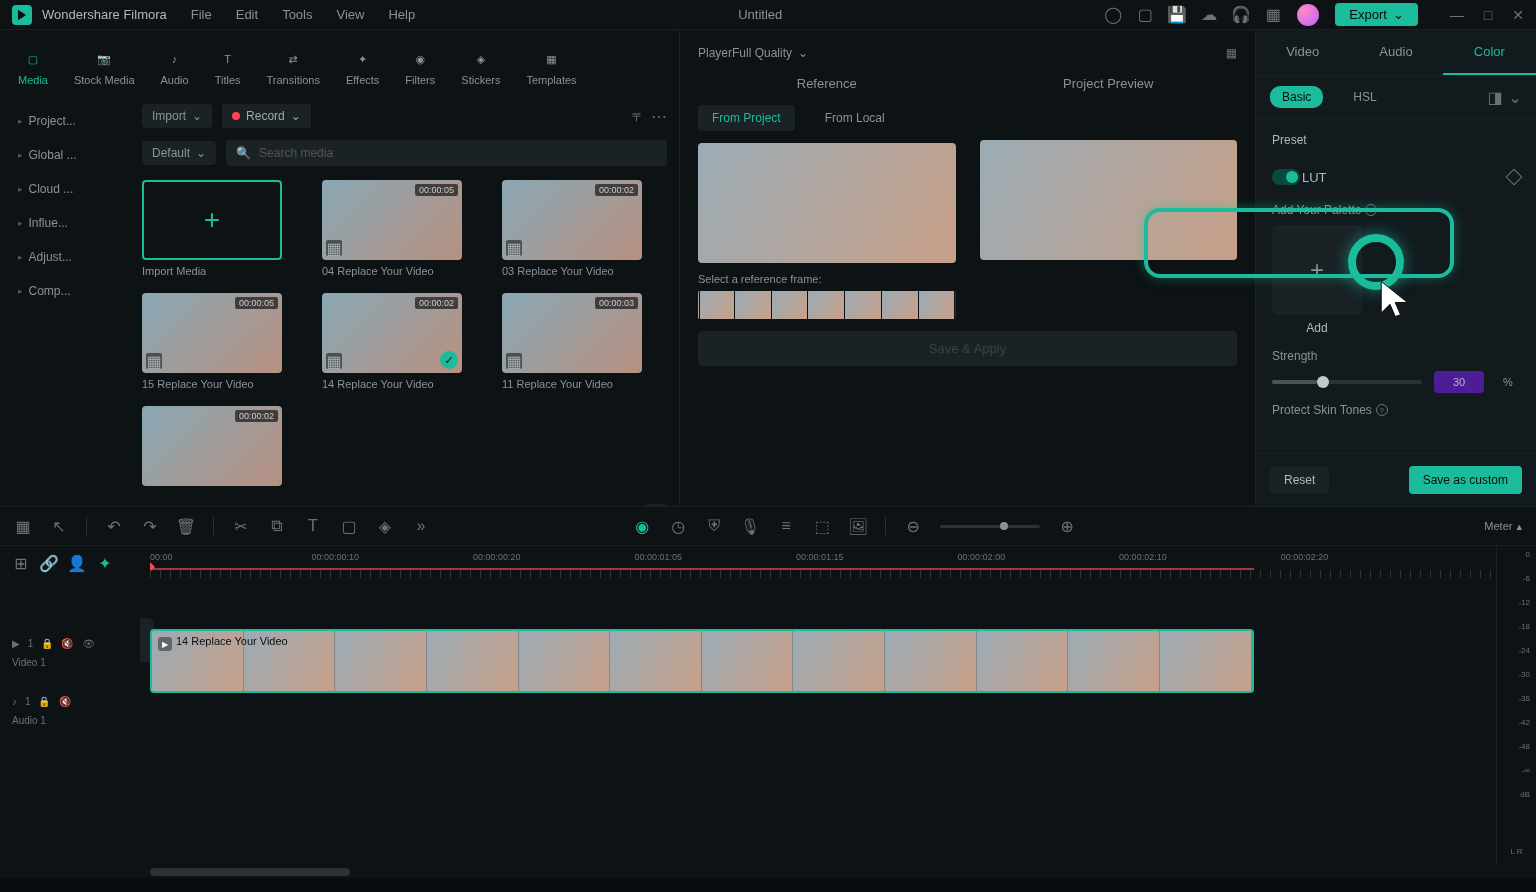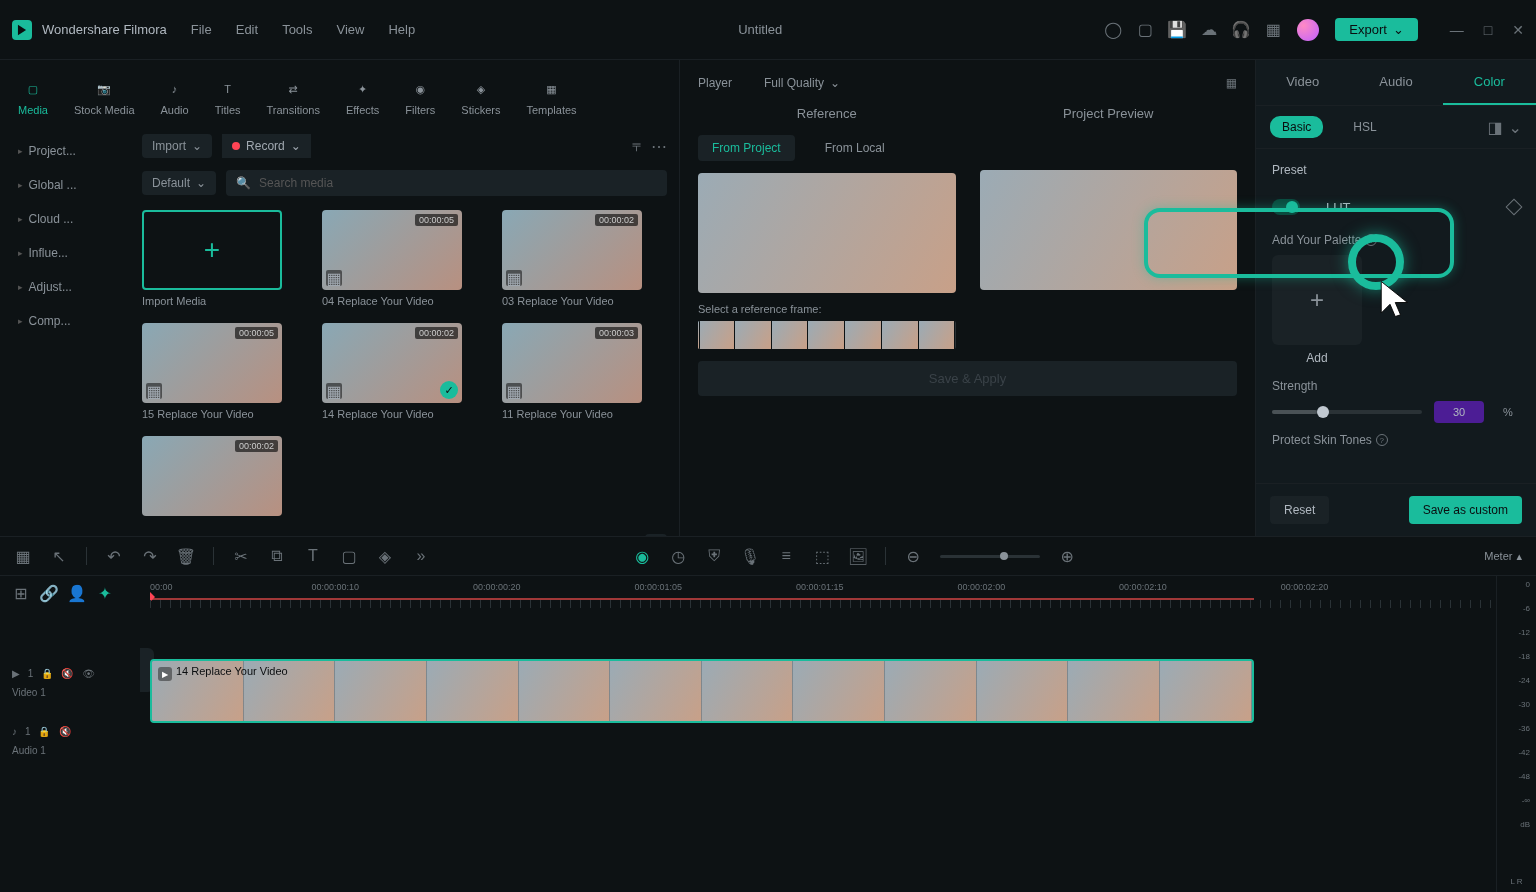--- a/index.html
+++ b/index.html
@@ -1,19 +1,19 @@
 <!DOCTYPE html>
 <html><head>
 <meta charset="utf-8">
 <style>
 * { margin: 0; padding: 0; box-sizing: border-box; font-family: -apple-system, BlinkMacSystemFont, "Segoe UI", sans-serif; }
 body { background: #0a0d0f; color: #a0a8b0; width: 1536px; height: 892px; overflow: hidden; position: relative; }
 
 
-.titlebar { height: 60px; display: flex; align-items: center; padding: 0 12px; background: #0d1214; border-bottom: 1px solid #1a2024; }
+.titlebar { height: 30px; display: flex; align-items: center; padding: 0 12px; background: #0d1214; border-bottom: 1px solid #1a2024; }
 .logo { width: 20px; height: 20px; background: #1abc9c; border-radius: 4px; margin-right: 10px; display: flex; align-items: center; justify-content: center; }
 .logo svg { width: 14px; height: 14px; }
 .app-name { font-size: 13px; color: #b0b8c0; margin-right: 24px; }
 .menu-items { display: flex; gap: 24px; font-size: 13px; color: #8a9299; }
 .menu-items span { cursor: pointer; }
 .doc-title { flex: 1; text-align: center; font-size: 13px; color: #8a9299; }
 .title-right { display: flex; gap: 16px; align-items: center; }
 .title-icon { width: 16px; height: 16px; color: #6a7278; display: flex; align-items: center; justify-content: center; }
 .avatar { width: 22px; height: 22px; border-radius: 50%; background: radial-gradient(circle at 30% 30%, #ff8ac4, #c060ff); }
 .export-btn { background: #1abc9c; color: #0a0d0f; padding: 4px 14px; border-radius: 4px; font-size: 13px; display: flex; align-items: center; gap: 6px; font-weight: 500; }
@@ -51,21 +51,21 @@
 .duration { position: absolute; top: 4px; right: 4px; background: rgba(0,0,0,0.6); font-size: 9px; padding: 1px 4px; border-radius: 2px; color: #ccc; }
 .clip-icon { position: absolute; bottom: 4px; left: 4px; background: rgba(0,0,0,0.5); padding: 2px; border-radius: 2px; width: 16px; height: 16px; display: flex; align-items: center; justify-content: center; }
 .check-mark { position: absolute; bottom: 4px; right: 4px; width: 18px; height: 18px; background: #1abc9c; border-radius: 50%; display: flex; align-items: center; justify-content: center; color: #0a0d0f; font-size: 11px; }
 .media-label { font-size: 11px; color: #8a9299; margin-top: 5px; white-space: nowrap; overflow: hidden; text-overflow: ellipsis; }
 
 .media-bottom { display: flex; padding: 8px 12px; gap: 12px; align-items: center; color: #6a7278; }
 .back-circle { margin-left: auto; width: 22px; height: 22px; background: #1a2226; border-radius: 4px; display: flex; align-items: center; justify-content: center; font-size: 11px; }
 
 
 .center-panel { flex: 1; background: #0d1214; border-right: 1px solid #1a2024; padding: 12px 18px; display: flex; flex-direction: column; }
-.player-row { display: flex; align-items: center; gap: 32px; padding: 4px 0 16px 0; font-size: 12px; color: #8a9299; }
+.player-row { display: flex; align-items: center; gap: 0; padding: 4px 0 16px 0; font-size: 12px; color: #8a9299; }
 .quality-dd { display: flex; align-items: center; gap: 6px; }
 .grid-icon { margin-left: auto; color: #6a7278; }
 
 .preview-cols { display: flex; gap: 24px; }
 .preview-col { flex: 1; }
 .preview-title { text-align: center; font-size: 13px; color: #8a9299; margin-bottom: 14px; }
 .source-tabs { display: flex; gap: 16px; margin-bottom: 12px; }
 .source-tab { padding: 6px 14px; font-size: 12px; border-radius: 4px; color: #8a9299; cursor: pointer; }
 .source-tab.active { background: #1a2226; color: #1abc9c; }
 .preview-img { width: 100%; height: 120px; background: linear-gradient(120deg, #9babb5, #c8a088); border-radius: 4px; margin-bottom: 10px; }
@@ -84,21 +84,21 @@
 .insp-tabs { display: flex; border-bottom: 1px solid #1a2024; }
 .insp-tab { flex: 1; padding: 14px 0; text-align: center; font-size: 13px; color: #8a9299; cursor: pointer; }
 .insp-tab.active { color: #1abc9c; border-bottom: 2px solid #1abc9c; }
 .sub-tabs { display: flex; align-items: center; padding: 10px 14px; gap: 18px; border-bottom: 1px solid #1a2024; }
 .sub-tab { padding: 4px 12px; font-size: 12px; color: #8a9299; border-radius: 10px; cursor: pointer; }
 .sub-tab.active { background: #1abc9c; color: #0a0d0f; }
 .compare-icon { margin-left: auto; color: #6a7278; display: flex; gap: 6px; }
 
 .insp-body { flex: 1; padding: 14px 16px; overflow-y: auto; }
 .section-label { font-size: 12px; color: #b0b8c0; margin-bottom: 14px; }
-.toggle-row { display: flex; align-items: center; padding: 8px 0; gap: 26px; }
+.toggle-row { display: flex; align-items: center; padding: 8px 0; gap: 2px; }
 .toggle { width: 28px; height: 16px; background: #1a2226; border-radius: 8px; position: relative; }
 .toggle.on { background: #0a4a3e; }
 .toggle .knob { width: 12px; height: 12px; background: #1abc9c; border-radius: 50%; position: absolute; top: 2px; right: 2px; }
 .toggle-label { font-size: 13px; color: #b0b8c0; flex: 1; }
 .new-badge { background: #ff3a8c; color: #fff; font-size: 8px; padding: 1px 4px; border-radius: 3px; font-weight: 600; }
 .diamond { width: 12px; height: 12px; border: 1px solid #6a7278; transform: rotate(45deg); }
 
 
 .highlight-callout { position: absolute; border: 4px solid #1abc9c; border-radius: 16px; box-shadow: 0 0 12px rgba(26,188,156,0.4); pointer-events: none; }
 .cursor-circle { position: absolute; width: 56px; height: 56px; border: 8px solid #1abc9c; border-radius: 50%; box-shadow: 0 0 16px rgba(26,188,156,0.6); pointer-events: none; }

